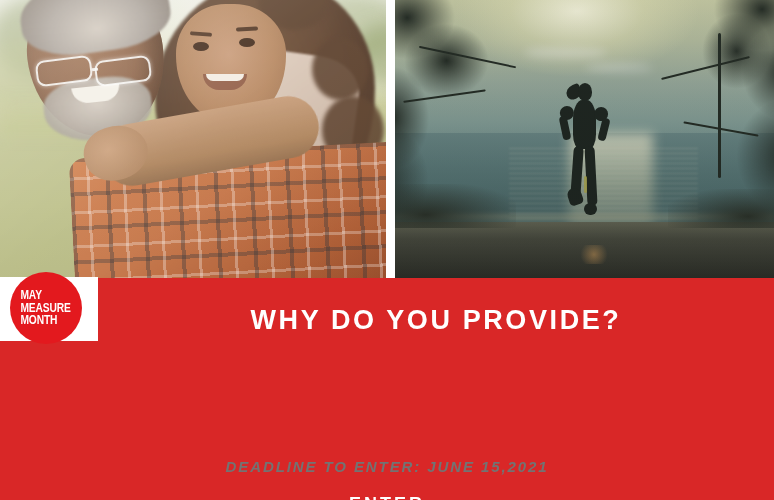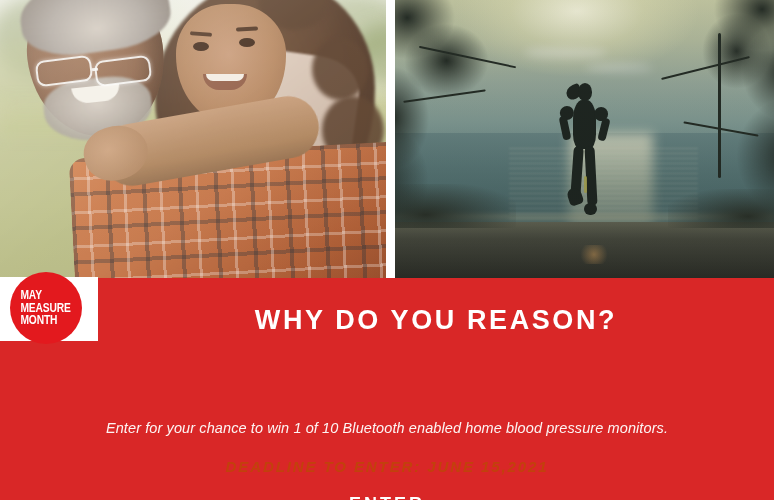--- a/index.html
+++ b/index.html
@@ -274,21 +274,21 @@
     letter-spacing:2.3px; line-height:21px; z-index:6;
   }
   .bodytext {
     position:absolute; left:30px; top:420px; width:714px;
     text-align:center; color:#fdf4f3;
     font-size:14.5px; font-style:italic; font-weight:normal;
     letter-spacing:.1px; z-index:6;
   }
   .deadline {
     position:absolute; left:40px; top:458px; width:694px;
-    text-align:center; color:#c2410c;
+    text-align:center; color:#737373;
     font-size:15px; font-weight:bold; font-style:italic;
     letter-spacing:1.9px; z-index:6;
   }
   .enter-btn {
     position:absolute; left:337px; top:489px; width:100px; height:30px;
     color:#ffffff; font-size:18px; font-weight:bold; letter-spacing:3px;
     text-align:center; line-height:22px; background:transparent;
     border:none; z-index:6; overflow:hidden; font-family:"Liberation Sans", sans-serif;
     cursor:pointer; padding:0;
   }
@@ -375,18 +375,17 @@
   <div class="promo-main"></div>
 
   <div class="logo-panel">
     <div class="logo-circle">
       <div class="logo-text">MAY
 MEASURE
 MONTH</div>
     </div>
   </div>
 
-  <div class="headline">WHY DO YOU REASON?</div>
-  <div class="bodytext">Enter for your chance to win 1 of 10 Bluetooth enabled home blood pressure monitors.</div>
+  <div class="headline">WHY DO YOU PROVIDE?</div>
   <div class="deadline">DEADLINE TO ENTER: JUNE 15,2021</div>
   <button class="enter-btn">ENTER</button>
 
 </div>
 
 </body></html>

